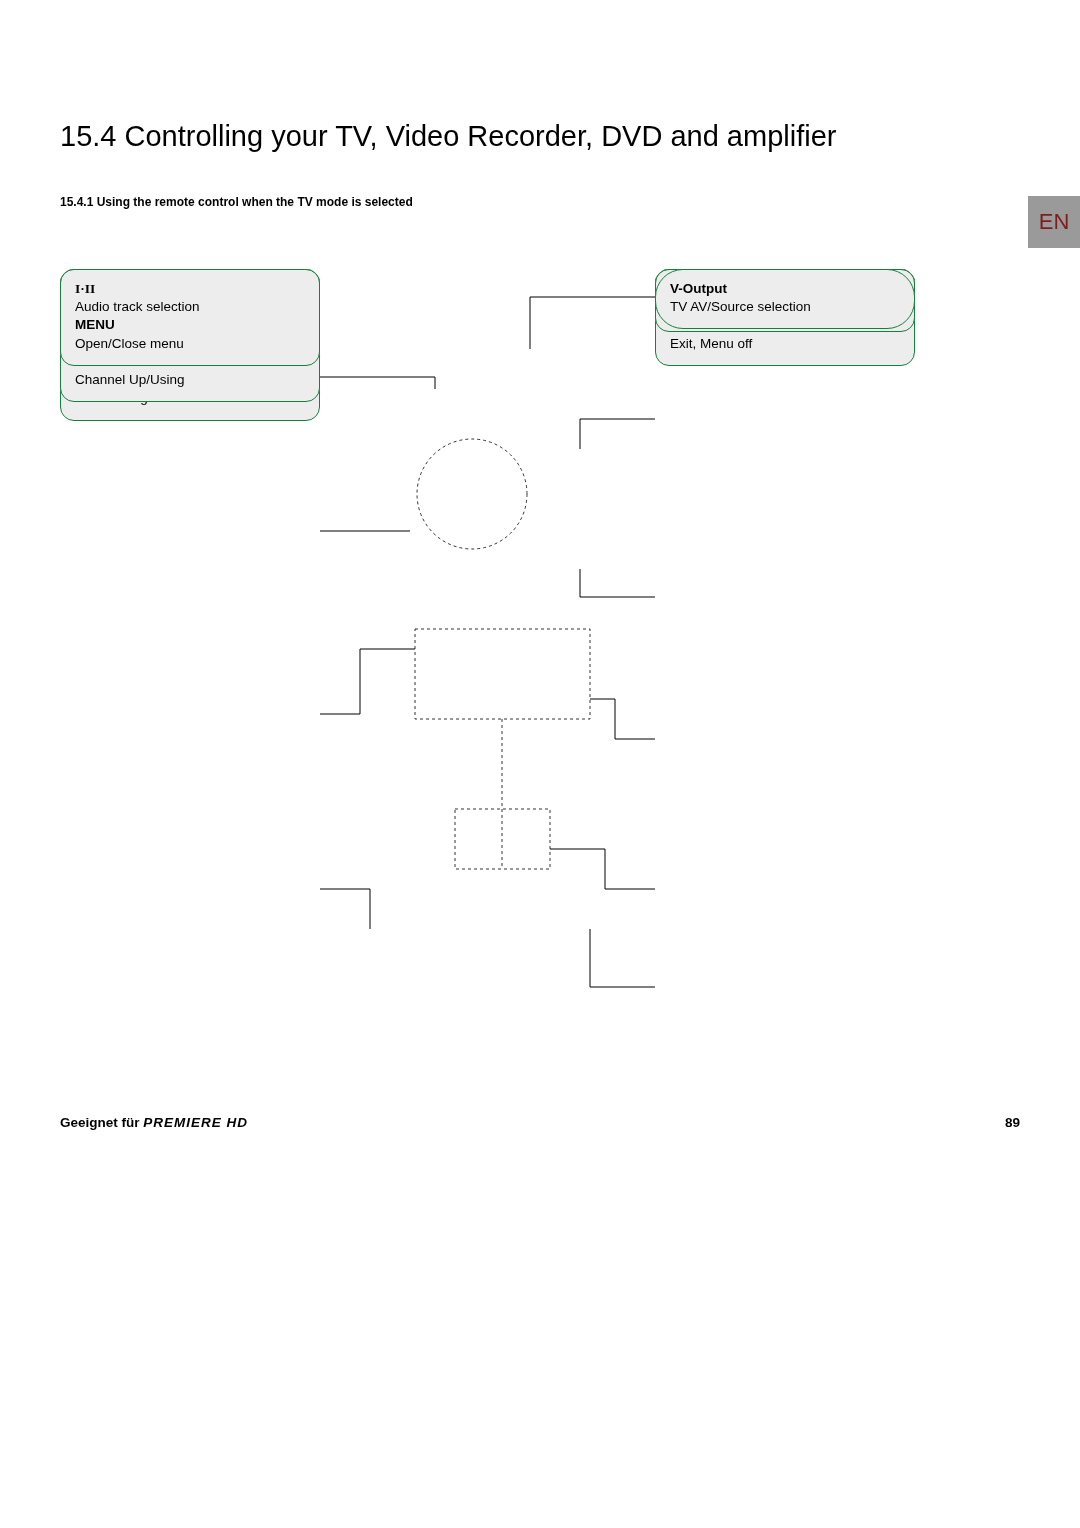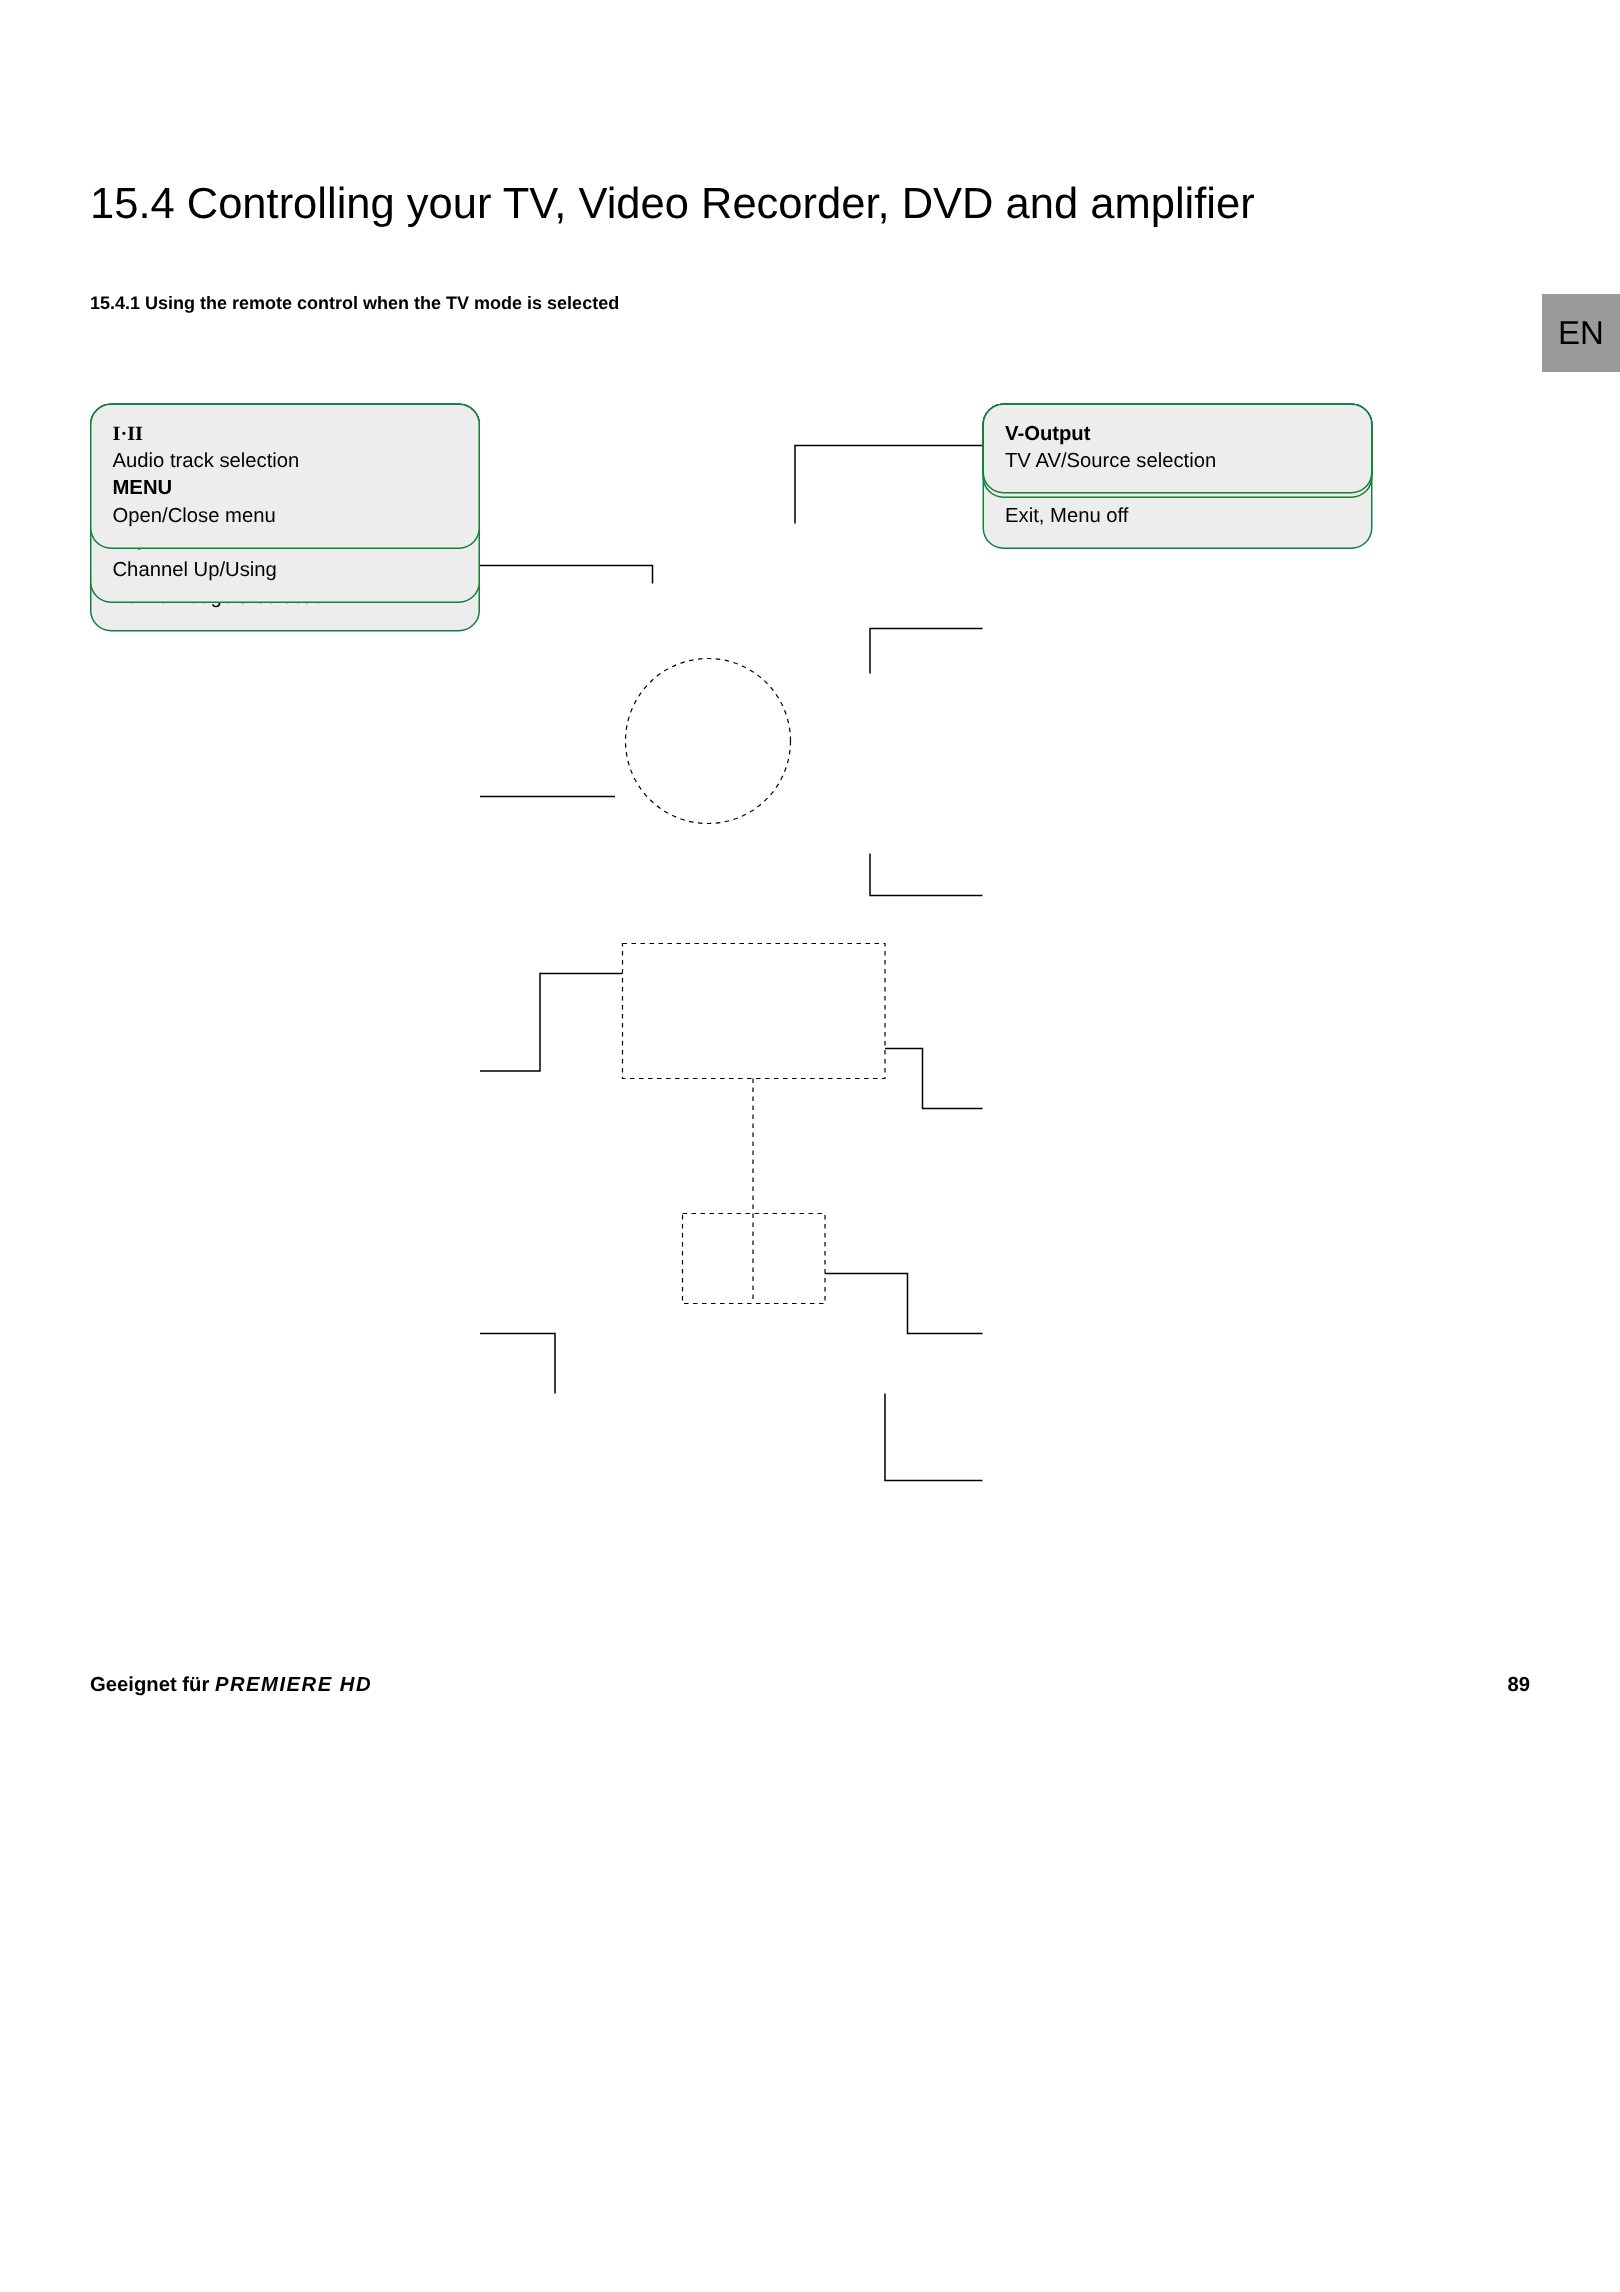--- a/index.html
+++ b/index.html
@@ -34,21 +34,21 @@
     font-weight: bold;
     margin-bottom: 22px;
   }
   .lang-tab {
     position: absolute;
     right: 0;
     top: 196px;
     width: 52px;
     height: 52px;
     background: #9a9a9a;
-    color: #000000;
+    color: #7f1d1d;
     font-size: 22px;
     display: flex;
     align-items: center;
     justify-content: center;
   }
   .diagram-area {
     position: relative;
     width: 960px;
     height: 800px;
     margin-top: 60px;
@@ -191,21 +191,21 @@
     <div class="box" style="left:595px; top:450; width:260px;">
       <b>0-9</b><br>
       <span>Channel selection</span>
     </div>
 
     <div class="box" style="left:595px; top:598; width:260px;">
       <span class="icon-sq icon-format"></span><br>
       <span>Movie Expand/ TV display format</span>
     </div>
 
-    <div class="box" style="left:595px; top:695; width:260px;">
+    <div class="box" style="left:595px; top:695; width:260px;border-radius:28px;">
       <b>V-Output</b><br>
       <span>TV AV/Source selection</span>
     </div>
 
   </div>
 
   <div class="footer">
     <div>
       <span>Geeignet für </span><span class="brand">PREMIERE HD</span>
     </div>

